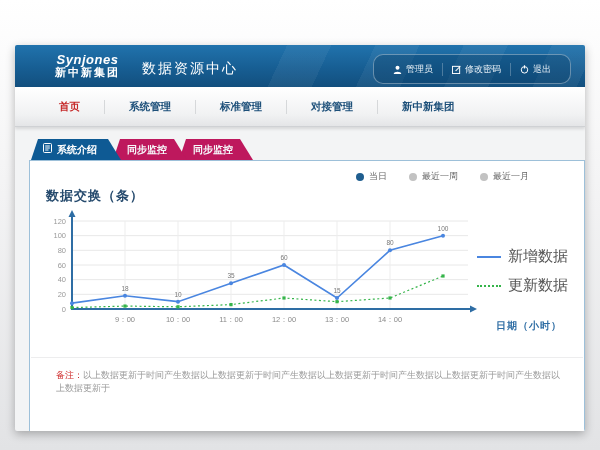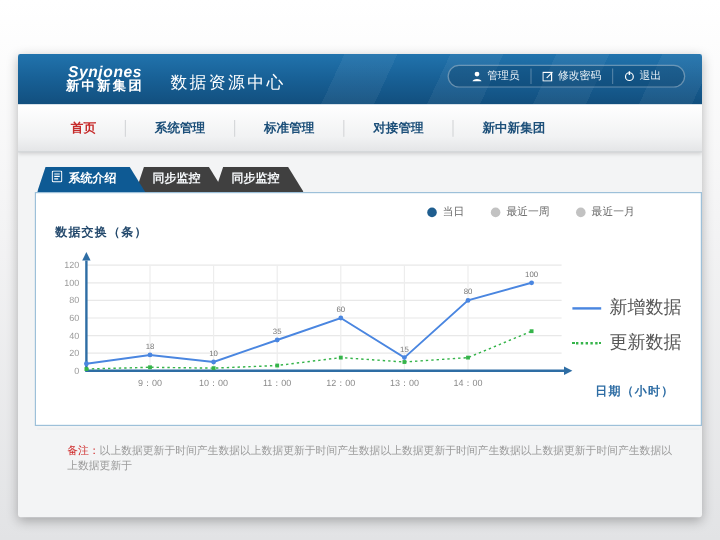--- a/index.html
+++ b/index.html
@@ -11,50 +11,50 @@
     background:#f3f4f5; box-shadow:0 3px 10px rgba(0,0,0,.28); border-radius:2px; overflow:hidden; }
 
   
   .hdr { position:relative; height:42px; background:linear-gradient(180deg,#2173ad 0%,#175e93 55%,#124f7e 100%); display:flex; align-items:center; padding:0 12px; overflow:hidden; }
   .hdr::after { content:""; position:absolute; right:0; top:0; width:60%; height:100%;
     background:repeating-linear-gradient(115deg, rgba(255,255,255,0) 0 40px, rgba(255,255,255,.05) 40px 80px); pointer-events:none; }
   .logo { color:#fff; text-align:center; line-height:1.05; margin-left:28px; }
   .logo .en { font-size:13px; font-weight:bold; font-style:italic; letter-spacing:.5px; }
   .logo .cn { font-size:11px; font-weight:bold; letter-spacing:2px; }
   .apptitle { color:#fff; font-size:14px; letter-spacing:2px; margin-left:22px; margin-top:6px; }
-  .userbar { position:absolute; right:14px; top:9px; height:19px; display:flex; align-items:center;
+  .userbar { position:absolute; right:14px; top:9px; height:30px; display:flex; align-items:center;
     background:rgba(10,60,100,.35); border:1px solid rgba(255,255,255,.35); border-radius:10px; padding:0 10px; z-index:2; }
   .ubitem { display:flex; align-items:center; gap:4px; color:#eaf2f8; font-size:9px; padding:0 9px; cursor:pointer; }
   .ubitem + .ubitem { border-left:1px solid rgba(255,255,255,.25); }
   .ubitem svg { display:block; }
 
   
   .nav { height:40px; background:linear-gradient(180deg,#ffffff 0%,#f1f2f3 70%,#e4e5e7 100%);
     border-bottom:1px solid #cfd1d4; box-shadow:0 2px 3px rgba(0,0,0,.12); display:flex; align-items:center; padding-left:20px; position:relative; z-index:1; }
   .navitem { font-size:10.5px; font-weight:bold; color:#1c4f79; padding:0 24px; cursor:pointer; position:relative; }
   .navitem + .navitem { border-left:1px solid #d6d8da; }
   .navitem.active { color:#c62b2b; }
 
   
   .content { position:relative; padding:12px 0 0 14px; }
   .tabs { display:flex; height:21px; margin-left:2px; }
   .tab { height:21px; line-height:21px; color:#fff; font-size:10px; font-weight:bold; text-align:center;
     clip-path:polygon(0 100%, 7px 0, calc(100% - 13px) 0, 100% 100%); padding:0 20px 0 14px; cursor:pointer; }
   .tab.active { background:#0e5a94; z-index:2; display:flex; align-items:center; gap:5px; padding:0 24px 0 12px; }
-  .tab.inactive { background:#404040; margin-left:-8px; z-index:1; color:#f6f9fb; }
+  .tab.inactive { background:#be185d; margin-left:-8px; z-index:1; color:#f6f9fb; }
   .tab.inactive + .tab.inactive { z-index:0; }
 
-  .panel { position:relative; background:#fff; border:1px solid #9dc0d9; height:195px; }
+  .panel { position:relative; background:#fff; border:1px solid #9dc0d9; height:272px; }
 
   .radio-legend { position:absolute; top:9px; right:55px; display:flex; gap:22px; }
   .ropt { display:flex; align-items:center; gap:5px; font-size:9px; color:#666; cursor:pointer; }
   .rdot { width:8px; height:8px; border-radius:50%; background:#c2c2c2; }
   .ropt.sel .rdot { background:#1f5e8f; }
 
-  .ytitle { position:absolute; left:16px; top:26px; font-size:10px; font-weight:bold; color:#254a6d; letter-spacing:1px; }
+  .ytitle { position:absolute; left:16px; top:26px; font-size:13px; font-weight:bold; color:#254a6d; letter-spacing:1px; }
   .chartwrap { position:absolute; left:10px; top:44px; }
   .series-legend { position:absolute; right:16px; top:86px; }
   .slrow { display:flex; align-items:center; gap:7px; margin-bottom:10px; }
   .slsample { width:24px; border-top-width:2px; border-top-color:#4a86e0; }
   .sllabel { font-size:15px; color:#555; }
   .xtitle { position:absolute; right:22px; top:158px; font-size:10px; font-weight:bold; color:#2e6da4; letter-spacing:1px; }
 
   .divider { position:absolute; left:1px; right:1px; top:196px; border-top:1px solid #ededee; }
   .note { position:absolute; left:26px; top:208px; font-size:9px; color:#9a9a9a; line-height:1.4; padding-right:20px; }
   .note .pfx { color:#cf2a2a; }

